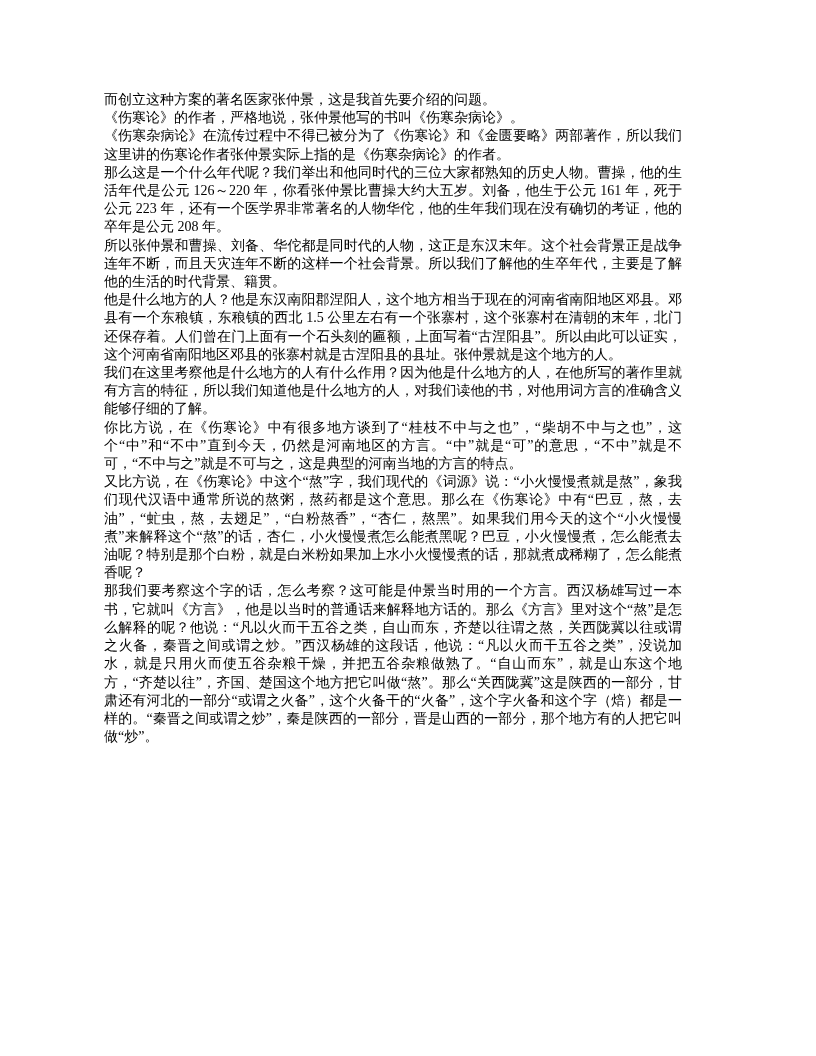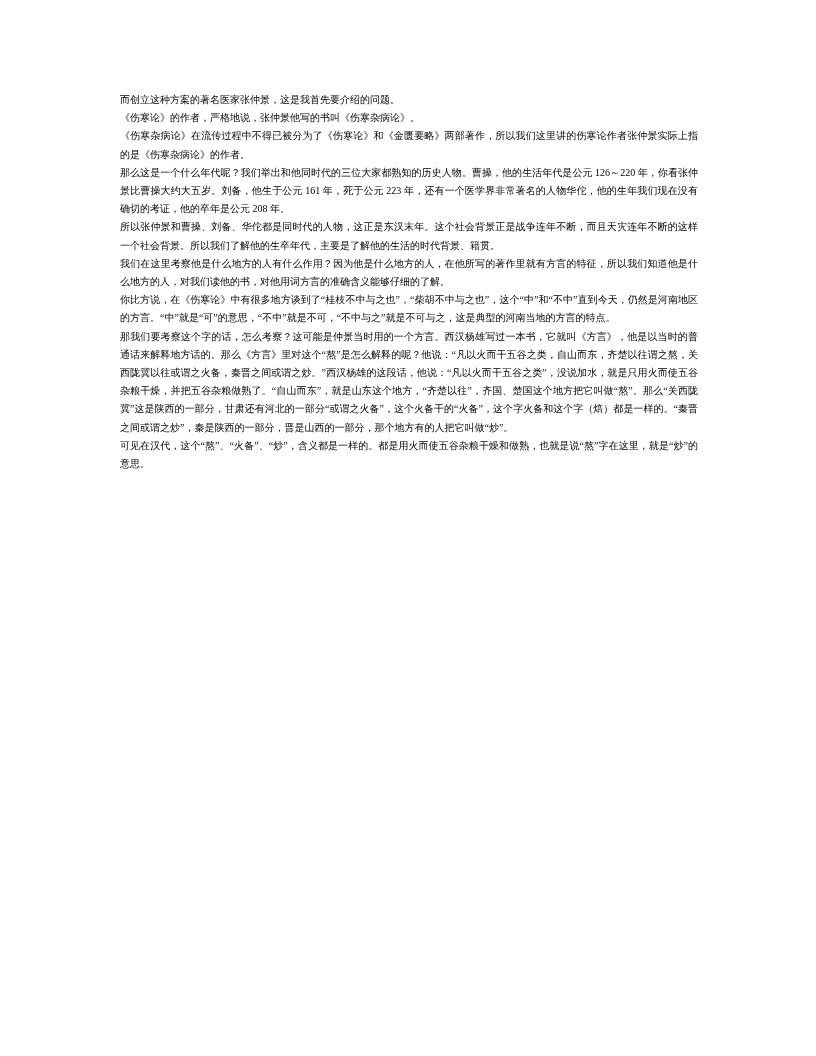--- a/index.html
+++ b/index.html
@@ -11,43 +11,44 @@
   .page {
     position: relative;
     width: 816px;
     height: 1056px;
     background: #ffffff;
     overflow: hidden;
     font-family: "Liberation Serif", "DejaVu Serif", serif;
   }
   .content {
     position: absolute;
-    left: 120px;
+    left: 104px;
     top: 91px;
     width: 578px;
     color: #000000;
-    font-size: 10px;
+    font-size: 14px;
     line-height: 18.2px;
   }
   .content p {
     margin: 0;
     padding: 0;
     text-align: justify;
     text-justify: inter-character;
     word-break: break-all;
   }
 </style>
 </head>
 <body>
 
 <div class="page">
   <div class="content">
     <p>而创立这种方案的著名医家张仲景，这是我首先要介绍的问题。</p>
     <p>《伤寒论》的作者，严格地说，张仲景他写的书叫《伤寒杂病论》。</p>
     <p>《伤寒杂病论》在流传过程中不得已被分为了《伤寒论》和《金匮要略》两部著作，所以我们这里讲的伤寒论作者张仲景实际上指的是《伤寒杂病论》的作者。</p>
     <p>那么这是一个什么年代呢？我们举出和他同时代的三位大家都熟知的历史人物。曹操，他的生活年代是公元 126～220 年，你看张仲景比曹操大约大五岁。刘备，他生于公元 161 年，死于公元 223 年，还有一个医学界非常著名的人物华佗，他的生年我们现在没有确切的考证，他的卒年是公元 208 年。</p>
     <p>所以张仲景和曹操、刘备、华佗都是同时代的人物，这正是东汉末年。这个社会背景正是战争连年不断，而且天灾连年不断的这样一个社会背景。所以我们了解他的生卒年代，主要是了解他的生活的时代背景、籍贯。</p>
+    <p>他是什么地方的人？他是东汉南阳郡涅阳人，这个地方相当于现在的河南省南阳地区邓县。邓县有一个东稂镇，东稂镇的西北 1.5 公里左右有一个张寨村，这个张寨村在清朝的末年，北门还保存着。人们曾在门上面有一个石头刻的匾额，上面写着“古涅阳县”。所以由此可以证实，这个河南省南阳地区邓县的张寨村就是古涅阳县的县址。张仲景就是这个地方的人。</p>
     <p>我们在这里考察他是什么地方的人有什么作用？因为他是什么地方的人，在他所写的著作里就有方言的特征，所以我们知道他是什么地方的人，对我们读他的书，对他用词方言的准确含义能够仔细的了解。</p>
     <p>你比方说，在《伤寒论》中有很多地方谈到了“桂枝不中与之也”，“柴胡不中与之也”，这个“中”和“不中”直到今天，仍然是河南地区的方言。“中”就是“可”的意思，“不中”就是不可，“不中与之”就是不可与之，这是典型的河南当地的方言的特点。</p>
+    <p>又比方说，在《伤寒论》中这个“熬”字，我们现代的《词源》说：“小火慢慢煮就是熬”，象我们现代汉语中通常所说的熬粥，熬药都是这个意思。那么在《伤寒论》中有“巴豆，熬，去油”，“虻虫，熬，去翅足”，“白粉熬香”，“杏仁，熬黑”。如果我们用今天的这个“小火慢慢煮”来解释这个“熬”的话，杏仁，小火慢慢煮怎么能煮黑呢？巴豆，小火慢慢煮，怎么能煮去油呢？特别是那个白粉，就是白米粉如果加上水小火慢慢煮的话，那就煮成稀糊了，怎么能煮香呢？</p>
     <p>那我们要考察这个字的话，怎么考察？这可能是仲景当时用的一个方言。西汉杨雄写过一本书，它就叫《方言》，他是以当时的普通话来解释地方话的。那么《方言》里对这个“熬”是怎么解释的呢？他说：“凡以火而干五谷之类，自山而东，齐楚以往谓之熬，关西陇冀以往或谓之火备，秦晋之间或谓之炒。”西汉杨雄的这段话，他说：“凡以火而干五谷之类”，没说加水，就是只用火而使五谷杂粮干燥，并把五谷杂粮做熟了。“自山而东”，就是山东这个地方，“齐楚以往”，齐国、楚国这个地方把它叫做“熬”。那么“关西陇冀”这是陕西的一部分，甘肃还有河北的一部分“或谓之火备”，这个火备干的“火备”，这个字火备和这个字（焙）都是一样的。“秦晋之间或谓之炒”，秦是陕西的一部分，晋是山西的一部分，那个地方有的人把它叫做“炒”。</p>
-    <p>可见在汉代，这个“熬”、“火备”、“炒”，含义都是一样的。都是用火而使五谷杂粮干燥和做熟，也就是说“熬”字在这里，就是“炒”的意思。</p>
   </div>
 </div>
 
 </body></html>

